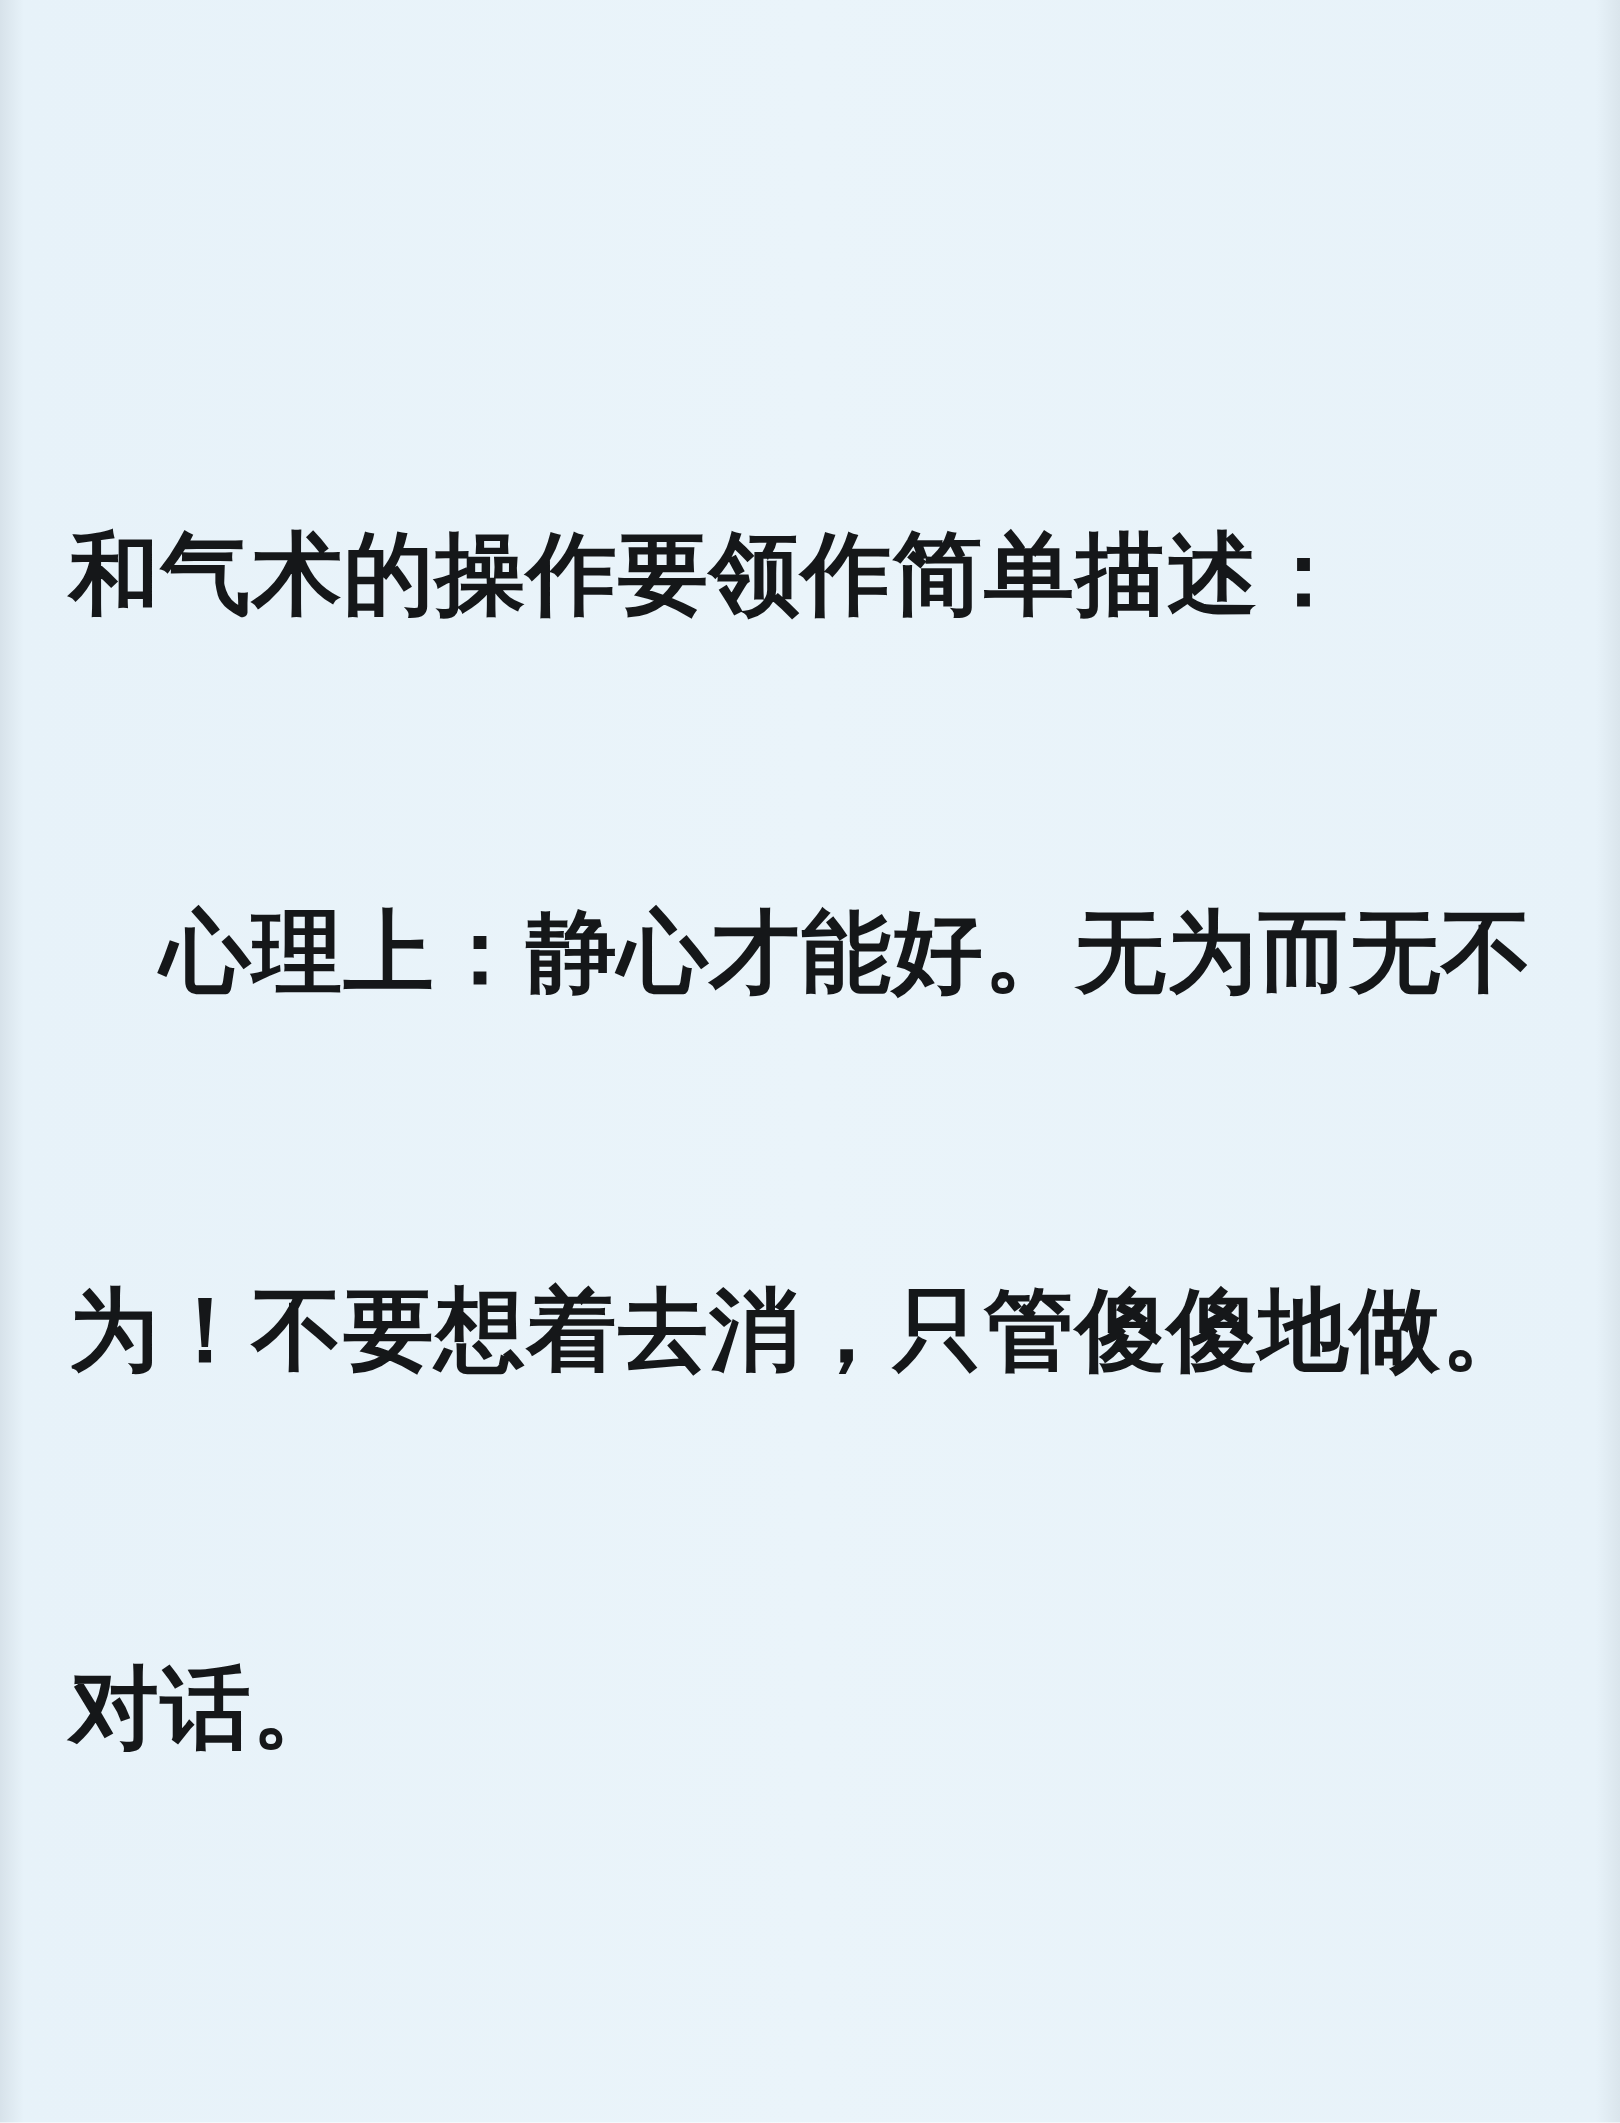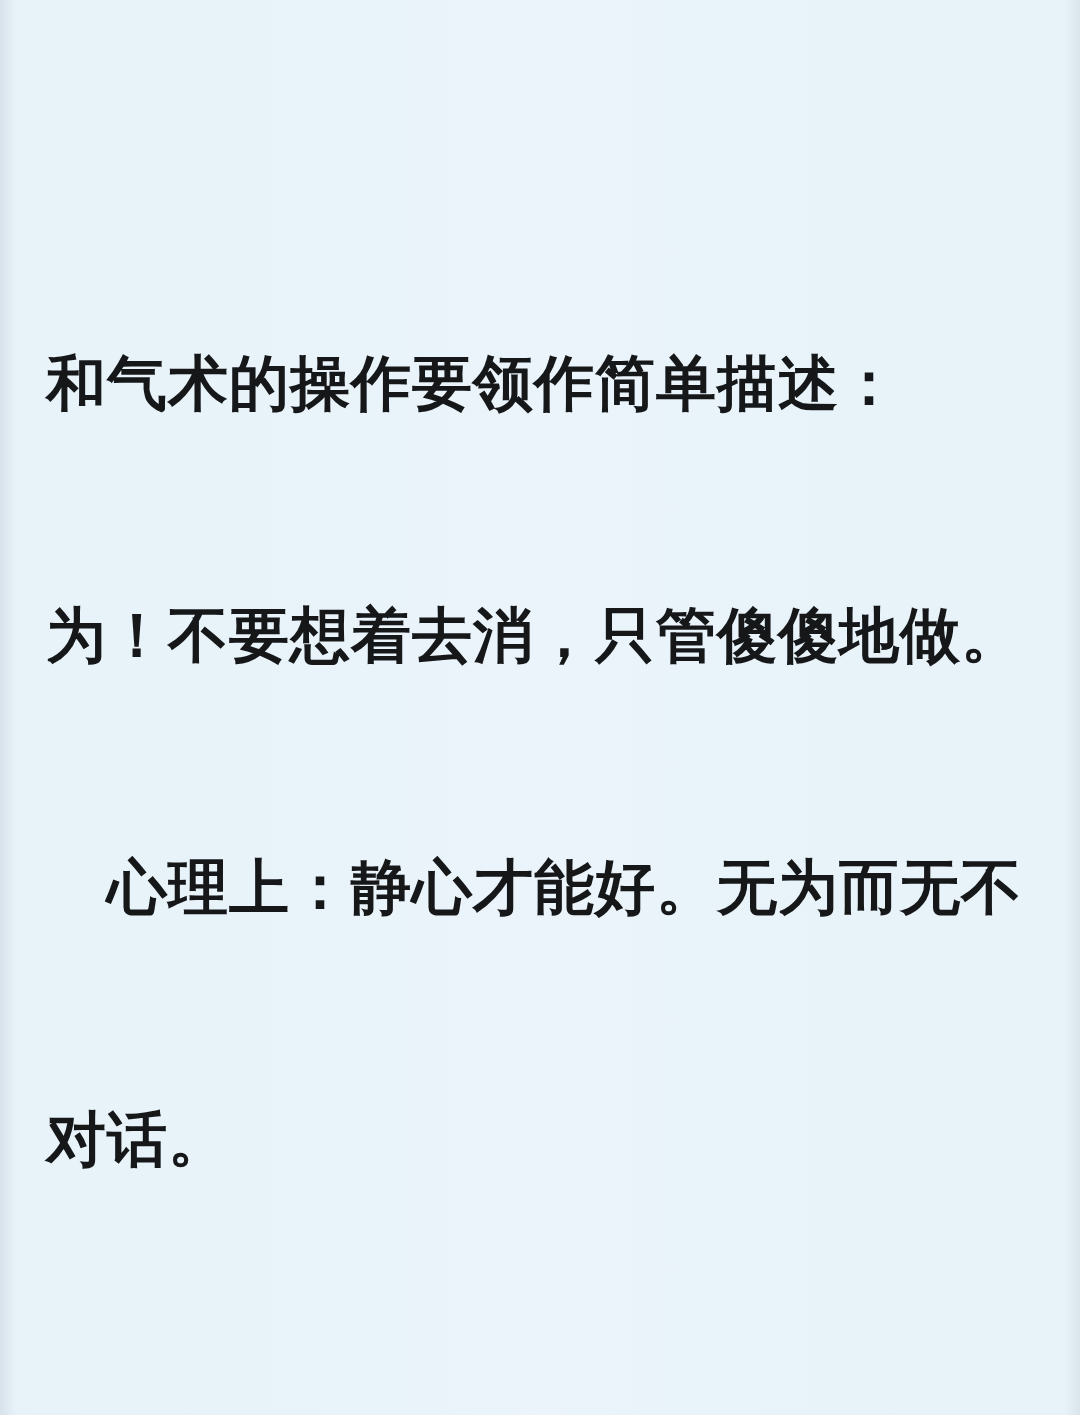--- a/index.html
+++ b/index.html
@@ -41,22 +41,22 @@
     height: 84px;
     white-space: pre;
   }
 </style>
 </head>
 <body>
 
 <div class="page">
   <div class="text-block">
     <div class="line">和气术的操作要领作简单描述：</div>
+    <div class="line">　心理上：静心才能好。无为而无不</div>
     <div class="line">为！不要想着去消，只管傻傻地做。</div>
-    <div class="line">　心理上：静心才能好。无为而无不</div>
     <div class="line">对话。</div>
     
     
     
     
     
     
     
   </div>
 </div>

